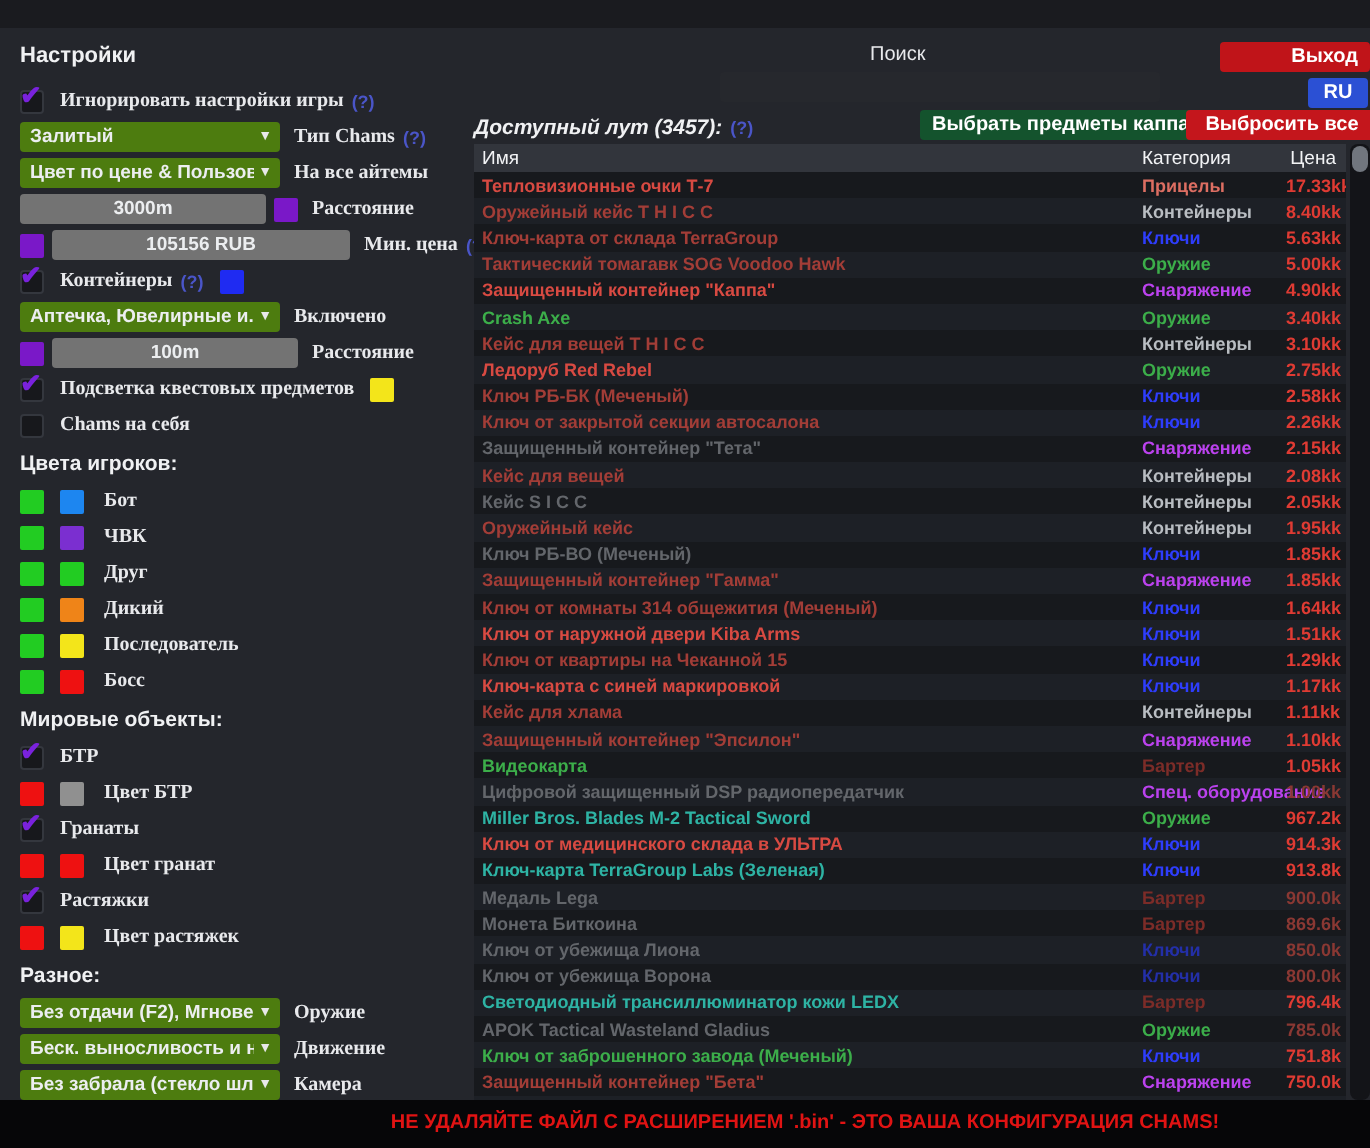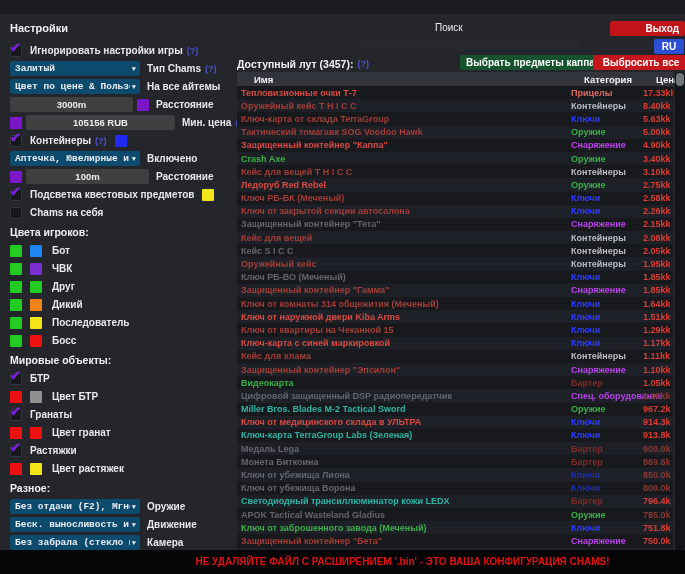--- a/index.html
+++ b/index.html
@@ -9,51 +9,51 @@
   .top-strip { position:absolute; left:0; top:0; width:685px; height:14px; background:#1a1b1f; }
   .window { position:absolute; left:0; top:14px; width:685px; height:536px; background:#24262c; overflow:hidden; }
   .bottom-bar { position:absolute; left:0; top:550px; width:685px; height:24px; background:#060608;
                 color:#e01313; font-size:10px; font-weight:bold; text-align:center; padding-top:6px; padding-left:120px; white-space:nowrap; }
 
   
   .left-panel { position:absolute; left:0; top:0; width:234px; height:536px; padding:8px 0 0 10px; }
   .panel-title { color:#f0f1f3; font-size:11px; font-weight:bold; margin-bottom:9px; }
   .lrow { display:flex; align-items:center; height:15px; margin-bottom:3px; white-space:nowrap; }
   .lsection { color:#f0f1f3; font-size:10.5px; font-weight:bold; margin:6px 0 5px 0; }
-  .llabel { color:#e8e9ec; font-size:10px; font-weight:bold; }
+  .llabel { color:#e8e9ec; font-size:10px; font-weight:bold;font-family:Liberation Serif, serif; }
   .hint { color:#4a55c8; font-size:9px; font-weight:bold; margin-left:4px; }
   .cb { width:12px; height:12px; background:#17181c; border:1px solid #34373e; border-radius:2px;
         margin-right:8px; position:relative; flex:none; }
   .cb .tick { position:absolute; left:-1px; top:-6px; color:#7a22dd; font-size:13px; font-weight:bold; }
   .sw { width:12px; height:12px; border-radius:1px; flex:none; }
-  .dd { width:130px; height:15px; background:#0c4a6e; border-radius:2px; display:flex; align-items:center;
-        padding:0 4px 0 5px; margin-right:7px; flex:none; overflow:hidden;font-family:Liberation Mono, monospace; }
+  .dd { width:130px; height:15px; background:#4d7c0f; border-radius:2px; display:flex; align-items:center;
+        padding:0 4px 0 5px; margin-right:7px; flex:none; overflow:hidden; }
   .dd .dd-text { color:#eceef0; font-size:9.5px; font-weight:bold; flex:1; overflow:hidden; white-space:nowrap; }
   .dd .arrow { color:#e8e8e8; font-size:7px; flex:none; margin-left:2px; }
-  .tin { height:15px; background:#404040; border-radius:2px; color:#eceef0; font-size:9.5px; font-weight:bold;
+  .tin { height:15px; background:#737373; border-radius:2px; color:#eceef0; font-size:9.5px; font-weight:bold;
          text-align:center; line-height:15px; flex:none; overflow:hidden; }
   .gap4 { margin-right:4px; } .gap7 { margin-right:7px; } .gap8 { margin-right:8px; }
 
   
   .right-panel { position:absolute; left:237px; top:0; width:448px; height:536px; }
   .search-label { position:absolute; left:198px; top:8px; color:#e8e9ec; font-size:10px; font-weight:normal; }
   .search-input { position:absolute; left:123px; top:22px; width:220px; height:15px; background:#26282d;
                   border:none; border-radius:2px; color:#e8e9ec; font-size:10px; padding:0 5px; outline:none; }
   .btn { position:absolute; height:15px; color:#fff; font-size:10px; font-weight:bold; text-align:center;
          line-height:15px; border-radius:2px; padding:0 6px; white-space:nowrap; }
   .btn-exit { right:0; top:7px; background:#c01419;padding-left:36px; }
   .btn-lang { right:1px; top:25px; background:#2b50d4; width:30px; padding:0; }
   .loot-title-row { position:absolute; left:0; top:44px; display:flex; align-items:center; }
-  .loot-title { color:#f0f1f3; font-size:10.5px; font-weight:bold; }
+  .loot-title { color:#f0f1f3; font-size:10.5px; font-weight:bold;font-style:italic; }
   .btn-kappa { left:223px; top:41px; background:#14532d; }
   .btn-discard { left:356px; top:41px; background:#c4161c; width:96px; }
 
   .thead { position:absolute; left:0; top:58px; width:436px; height:14px; background:#32353c;
            display:grid; grid-template-columns:330px 72px 1fr; align-items:center; }
-  .thead .hcell { color:#f2f3f5; font-size:9.5px; font-weight:bold; padding-left:17px; white-space:nowrap; }
+  .thead .hcell { color:#f2f3f5; font-size:9.5px; font-weight:normal; padding-left:4px; white-space:nowrap; }
   .thead .h-price { text-align:right; padding-right:5px; }
   .tbody { position:absolute; left:0; top:72px; width:436px; height:464px; overflow:hidden; background:#17191d; }
   .trow { display:grid; grid-template-columns:330px 72px 1fr; height:13.2px; align-items:center; }
   .trow:nth-child(even) { background:#1d2026; }
   .cell { font-size:9px; font-weight:bold; white-space:nowrap; overflow:hidden; padding-left:4px; }
   .c-cat { overflow:visible; } .c-price { text-align:right; padding-right:5px; overflow:visible; }
 
   .n-red{color:#d84a42} .n-mid{color:#a23d37} .n-dim{color:#63666b} .n-green{color:#3cae4a} .n-teal{color:#2eb3a4}
   .cat-scopes{color:#dd6e62} .cat-cont{color:#b9bdc2} .cat-keys{color:#2e3dfc} .cat-keys-dim{color:#232fa8}
   .cat-weap{color:#3cae4a} .cat-gear{color:#bb42ee} .cat-barter{color:#7c2c28} .cat-spec{color:#bb42ee}

